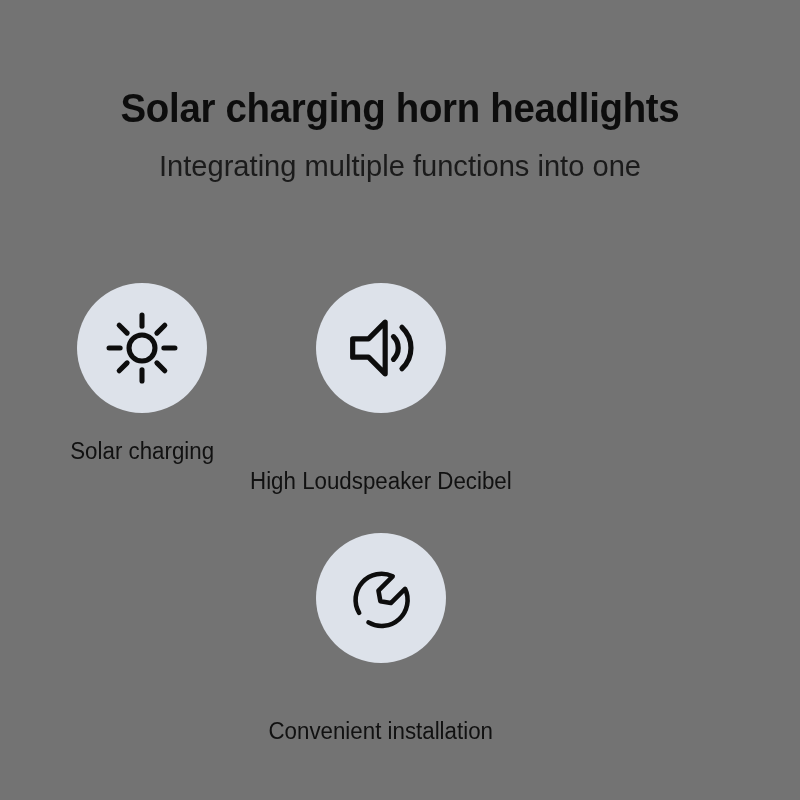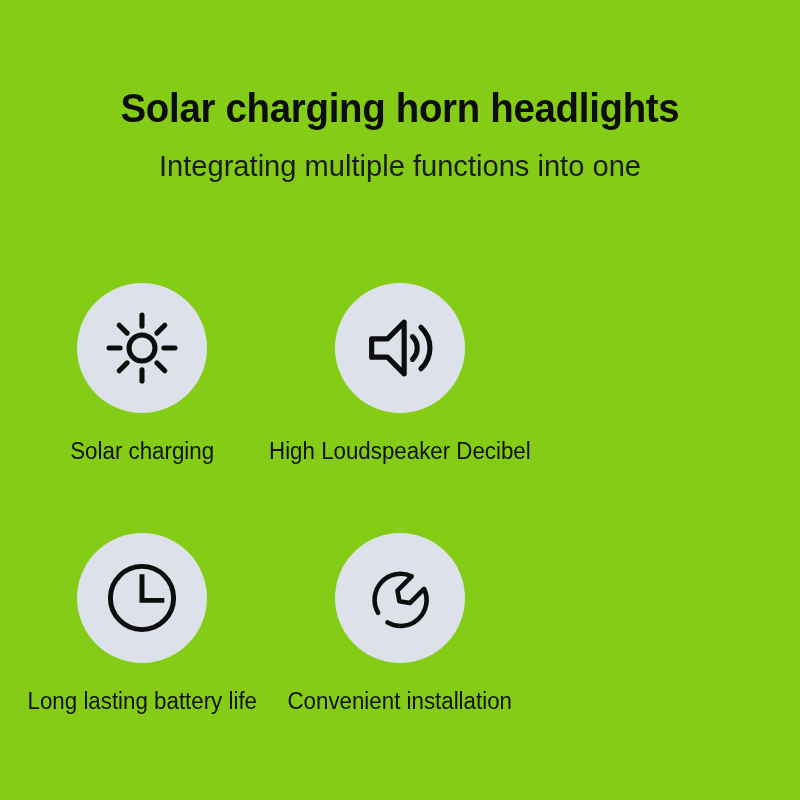--- a/index.html
+++ b/index.html
@@ -10,21 +10,21 @@
     width: 800px;
     height: 800px;
     background: #e9eaee;
     font-family: "Liberation Sans", sans-serif;
     overflow: hidden;
   }
   .page {
     position: relative;
     width: 800px;
     height: 800px;
-    background: #84cc16;
+    background: #737373;
   }
 
   
   .header {
     position: absolute;
     top: 88px;
     left: 0;
     width: 800px;
     text-align: center;
   }
@@ -62,21 +62,21 @@
   }
   .feature {
     position: absolute;
     top: 0;
     width: 250px;
     display: flex;
     flex-direction: column;
     align-items: center;
   }
   .feature.col-0 { left: 17px; }
-  .feature.col-1 { left: 275px; }
+  .feature.col-1 { left: 256px; gap: 30px; }
   .feature.col-2 { left: 516px; }
 
   .icon-circle {
     width: 130px;
     height: 130px;
     border-radius: 50%;
     background: #dde2ea;
     display: flex;
     align-items: center;
     justify-content: center;
@@ -139,31 +139,20 @@
           </span>
         </div>
         <div class="feature-label">High Loudspeaker Decibel</div>
       </div>
 
 
     </div>
 
     <div class="feature-row">
 
-      <div class="feature col-0">
-        <div class="icon-circle">
-          <span>
-            <svg width="82" height="82" viewBox="0 0 48 48" fill="none" stroke="#0d0d0d" stroke-width="2.9" stroke-linecap="square" stroke-linejoin="miter">
-              <circle cx="24" cy="24" r="18.5"></circle>
-              <path d="M24 11.5 V25.4 H35.6"></path>
-            </svg>
-          </span>
-        </div>
-        <div class="feature-label">Long lasting battery life</div>
-      </div>
 
       <div class="feature col-1">
         <div class="icon-circle">
           <span>
             <svg width="76" height="76" viewBox="0 0 48 48" fill="none" stroke="#0d0d0d" stroke-width="2.9" stroke-linecap="round" stroke-linejoin="round">
               <path d="M10.2 33.4
                        A16.4 16.4 0 0 1 31.4 10.3
                        L22.4 19.3
                        L23.6 26.0
                        L30.2 27.2

